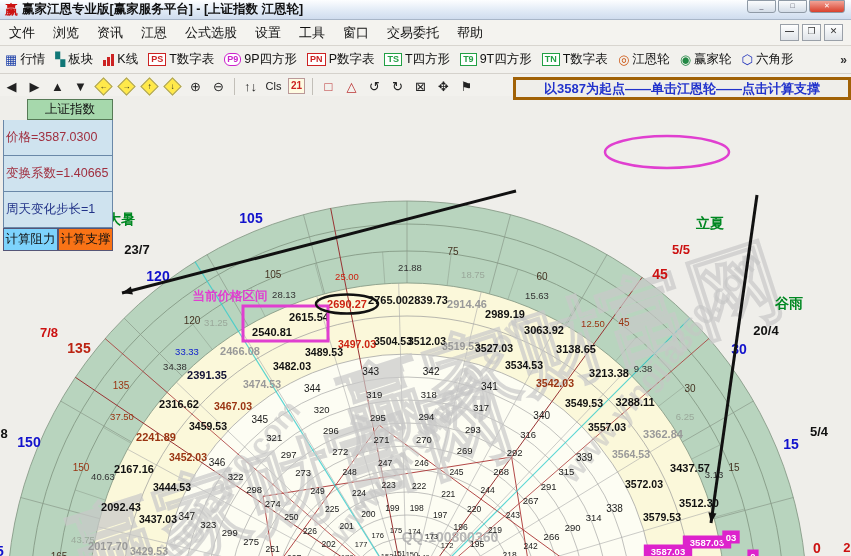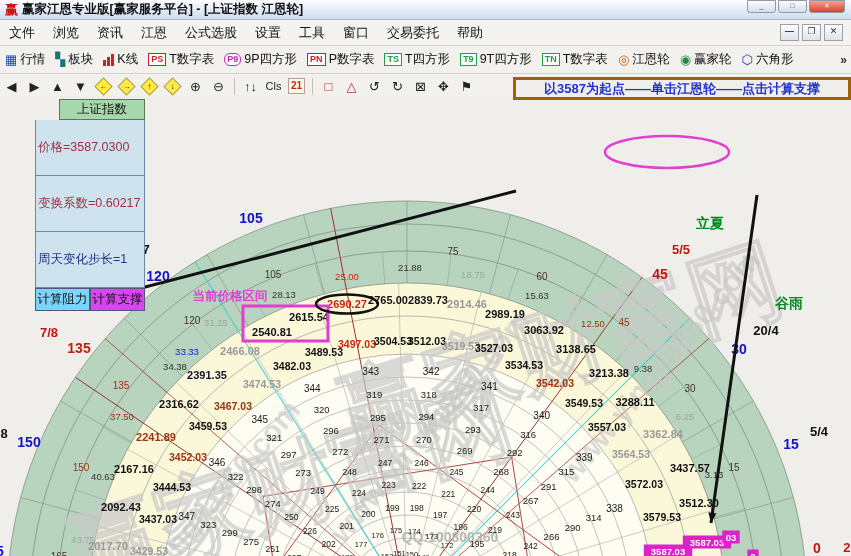--- a/index.html
+++ b/index.html
@@ -38,30 +38,30 @@
   .diamond{width:11px;height:11px;transform:rotate(45deg);background:#ffe94a;border:1px solid #a8a060;
            display:flex;align-items:center;justify-content:center;}
   .diamond span{transform:rotate(-45deg);font-size:8px;color:#222;line-height:8px;}
   .cal{width:15px;height:14px;background:#fffbe2;border:1px solid #b99;font-size:10px;color:#cc2222;
        font-weight:bold;text-align:center;line-height:13px;}
   .shape-red{color:#bb3333;}
   
   #canvas{position:absolute;left:0;top:96px;right:0;bottom:0;background:#efeeea;}
   #wheel-svg{position:absolute;left:0;top:0;z-index:5;pointer-events:none;}
   
-  .panel{position:absolute;left:3px;top:99px;width:110px;z-index:10;font-size:12.5px;margin-left:32px;}
+  .panel{position:absolute;left:3px;top:99px;width:110px;z-index:10;font-size:12.5px;}
   .panel-title{background:#a6d8ac;border:1px solid #567a56;text-align:center;color:#111;
                padding:1px 0;margin-left:24px;}
-  .panel-row{background:#cfe3ef;border:1px solid #6a88a8;border-top:none;padding:19px 2px;
+  .panel-row{background:#cfe3ef;border:1px solid #6a88a8;border-top:none;padding:9px 2px;
              color:#a03040;white-space:nowrap;overflow:hidden;}
   .panel-row.navy{color:#223388;}
   .panel-btns{display:flex;}
   .panel-btn{flex:1;border:1px solid #557;padding:2px 0;text-align:center;color:#111;cursor:pointer;}
   .panel-btn.resist{background:#7dd3fc;}
-  .panel-btn.support{background:#d946ef;}
+  .panel-btn.support{background:#f97316;}
   
   .annotation{position:absolute;left:513px;top:77px;width:332px;height:17px;z-index:10;
               border:3px solid #a16207;background:#efeeea;display:flex;align-items:center;justify-content:center;
               font-size:13px;font-weight:bold;color:#2233cc;white-space:nowrap;}
 </style>
 </head>
 <body>
 
 <div id="app">
 
@@ -785,21 +785,21 @@
         <polygon points="122,197 130.86672678206773,190.4899188812917 132.91185736113098,198.3897370004183" fill="#111"></polygon>
         <line x1="757" y1="99" x2="711" y2="427" stroke="#111" stroke-width="3"></line>
         <polygon points="711,427 708.3781679244419,416.31702304750337 716.4593336177165,417.45035726058455" fill="#111"></polygon>
       </svg>
   </div>
 
   <div class="panel">
     <div class="panel-title">上证指数</div>
     <div id="panel-rows">
         <div class="panel-row">价格=3587.0300</div>
-        <div class="panel-row">变换系数=0.60217</div>
+        <div class="panel-row">变换系数=1.40665</div>
         <div class="panel-row navy">周天变化步长=1</div>
       </div>
     <div class="panel-btns">
       <div class="panel-btn resist">计算阻力</div>
       <div class="panel-btn support">计算支撑</div>
     </div>
   </div>
 
   <div class="annotation">以3587为起点——单击江恩轮——点击计算支撑</div>
 

